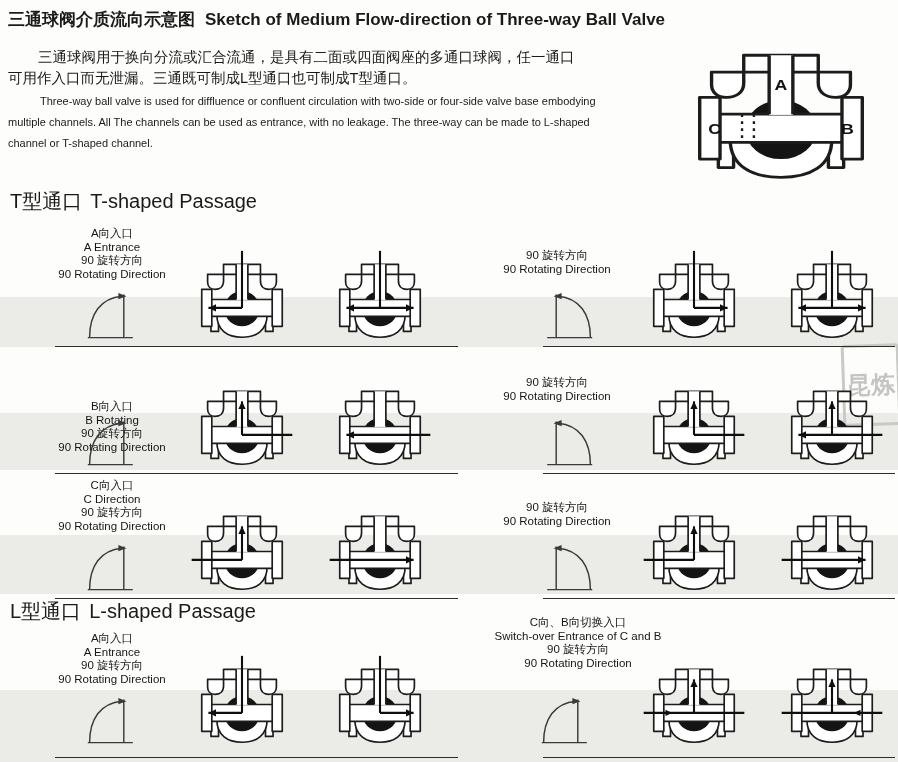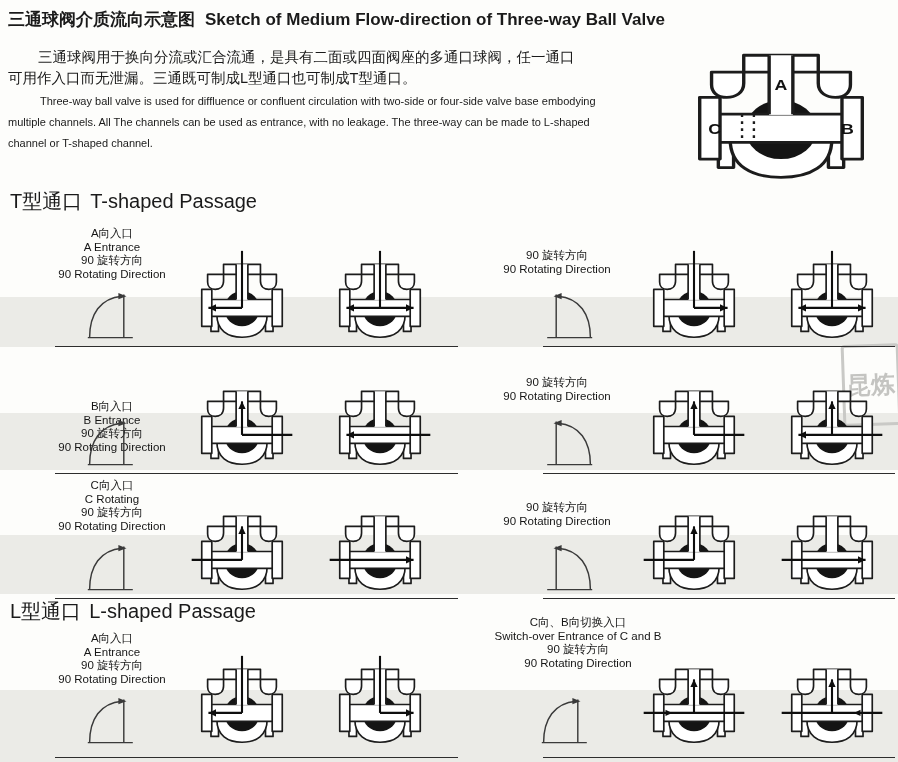--- a/index.html
+++ b/index.html
@@ -193,21 +193,21 @@
                 <polygon points="90,56 81,51.68 81,60.32" fill="#0e0e0e"></polygon>
               </g>
             </svg>
             <div class="baseline" style="left: 543px; width: 352px; top: 346px;"></div>
           </div>
         </div>
         <div>
           <div>
             <div class="row-label" style="left: 2px; width: 220px; top: 354px; margin-top: 46px;">
               <div>B向入口</div>
-              <div>B Entrance</div>
+              <div>B Rotating</div>
               <div>90  旋转方向</div>
               <div>90 Rotating Direction</div>
             </div>
             <svg viewBox="0 0 60 60" width="54" height="54" style="position:absolute;left:86px;top:416px;">
               <line x1="2" y1="54" x2="52" y2="54" stroke="#3a3a3a" stroke-width="1.6" fill="none"></line>
               <line x1="42" y1="6" x2="42" y2="54" stroke="#3a3a3a" stroke-width="1.6" fill="none"></line>
               <path d="M4,54 C4,28 16,10 40,8" stroke="#3a3a3a" stroke-width="1.6" fill="none"></path>
               <polygon points="45,8 36,4.5 36,11.5" fill="#3a3a3a"></polygon>
             </svg>
             <svg viewBox="-12 -14 124 114" width="104" height="96" style="position:absolute;left:190px;top:376px;overflow:visible;">
@@ -305,21 +305,21 @@
                 <polygon points="10,56 19,51.68 19,60.32" fill="#0e0e0e"></polygon>
               </g>
             </svg>
             <div class="baseline" style="left: 543px; width: 352px; top: 473px;"></div>
           </div>
         </div>
         <div>
           <div>
             <div class="row-label" style="left: 2px; width: 220px; top: 479px;">
               <div>C向入口</div>
-              <div>C Rotating</div>
+              <div>C Direction</div>
               <div>90  旋转方向</div>
               <div>90 Rotating Direction</div>
             </div>
             <svg viewBox="0 0 60 60" width="54" height="54" style="position:absolute;left:86px;top:541px;">
               <line x1="2" y1="54" x2="52" y2="54" stroke="#3a3a3a" stroke-width="1.6" fill="none"></line>
               <line x1="42" y1="6" x2="42" y2="54" stroke="#3a3a3a" stroke-width="1.6" fill="none"></line>
               <path d="M4,54 C4,28 16,10 40,8" stroke="#3a3a3a" stroke-width="1.6" fill="none"></path>
               <polygon points="45,8 36,4.5 36,11.5" fill="#3a3a3a"></polygon>
             </svg>
             <svg viewBox="-12 -14 124 114" width="104" height="96" style="position:absolute;left:190px;top:501px;overflow:visible;">

